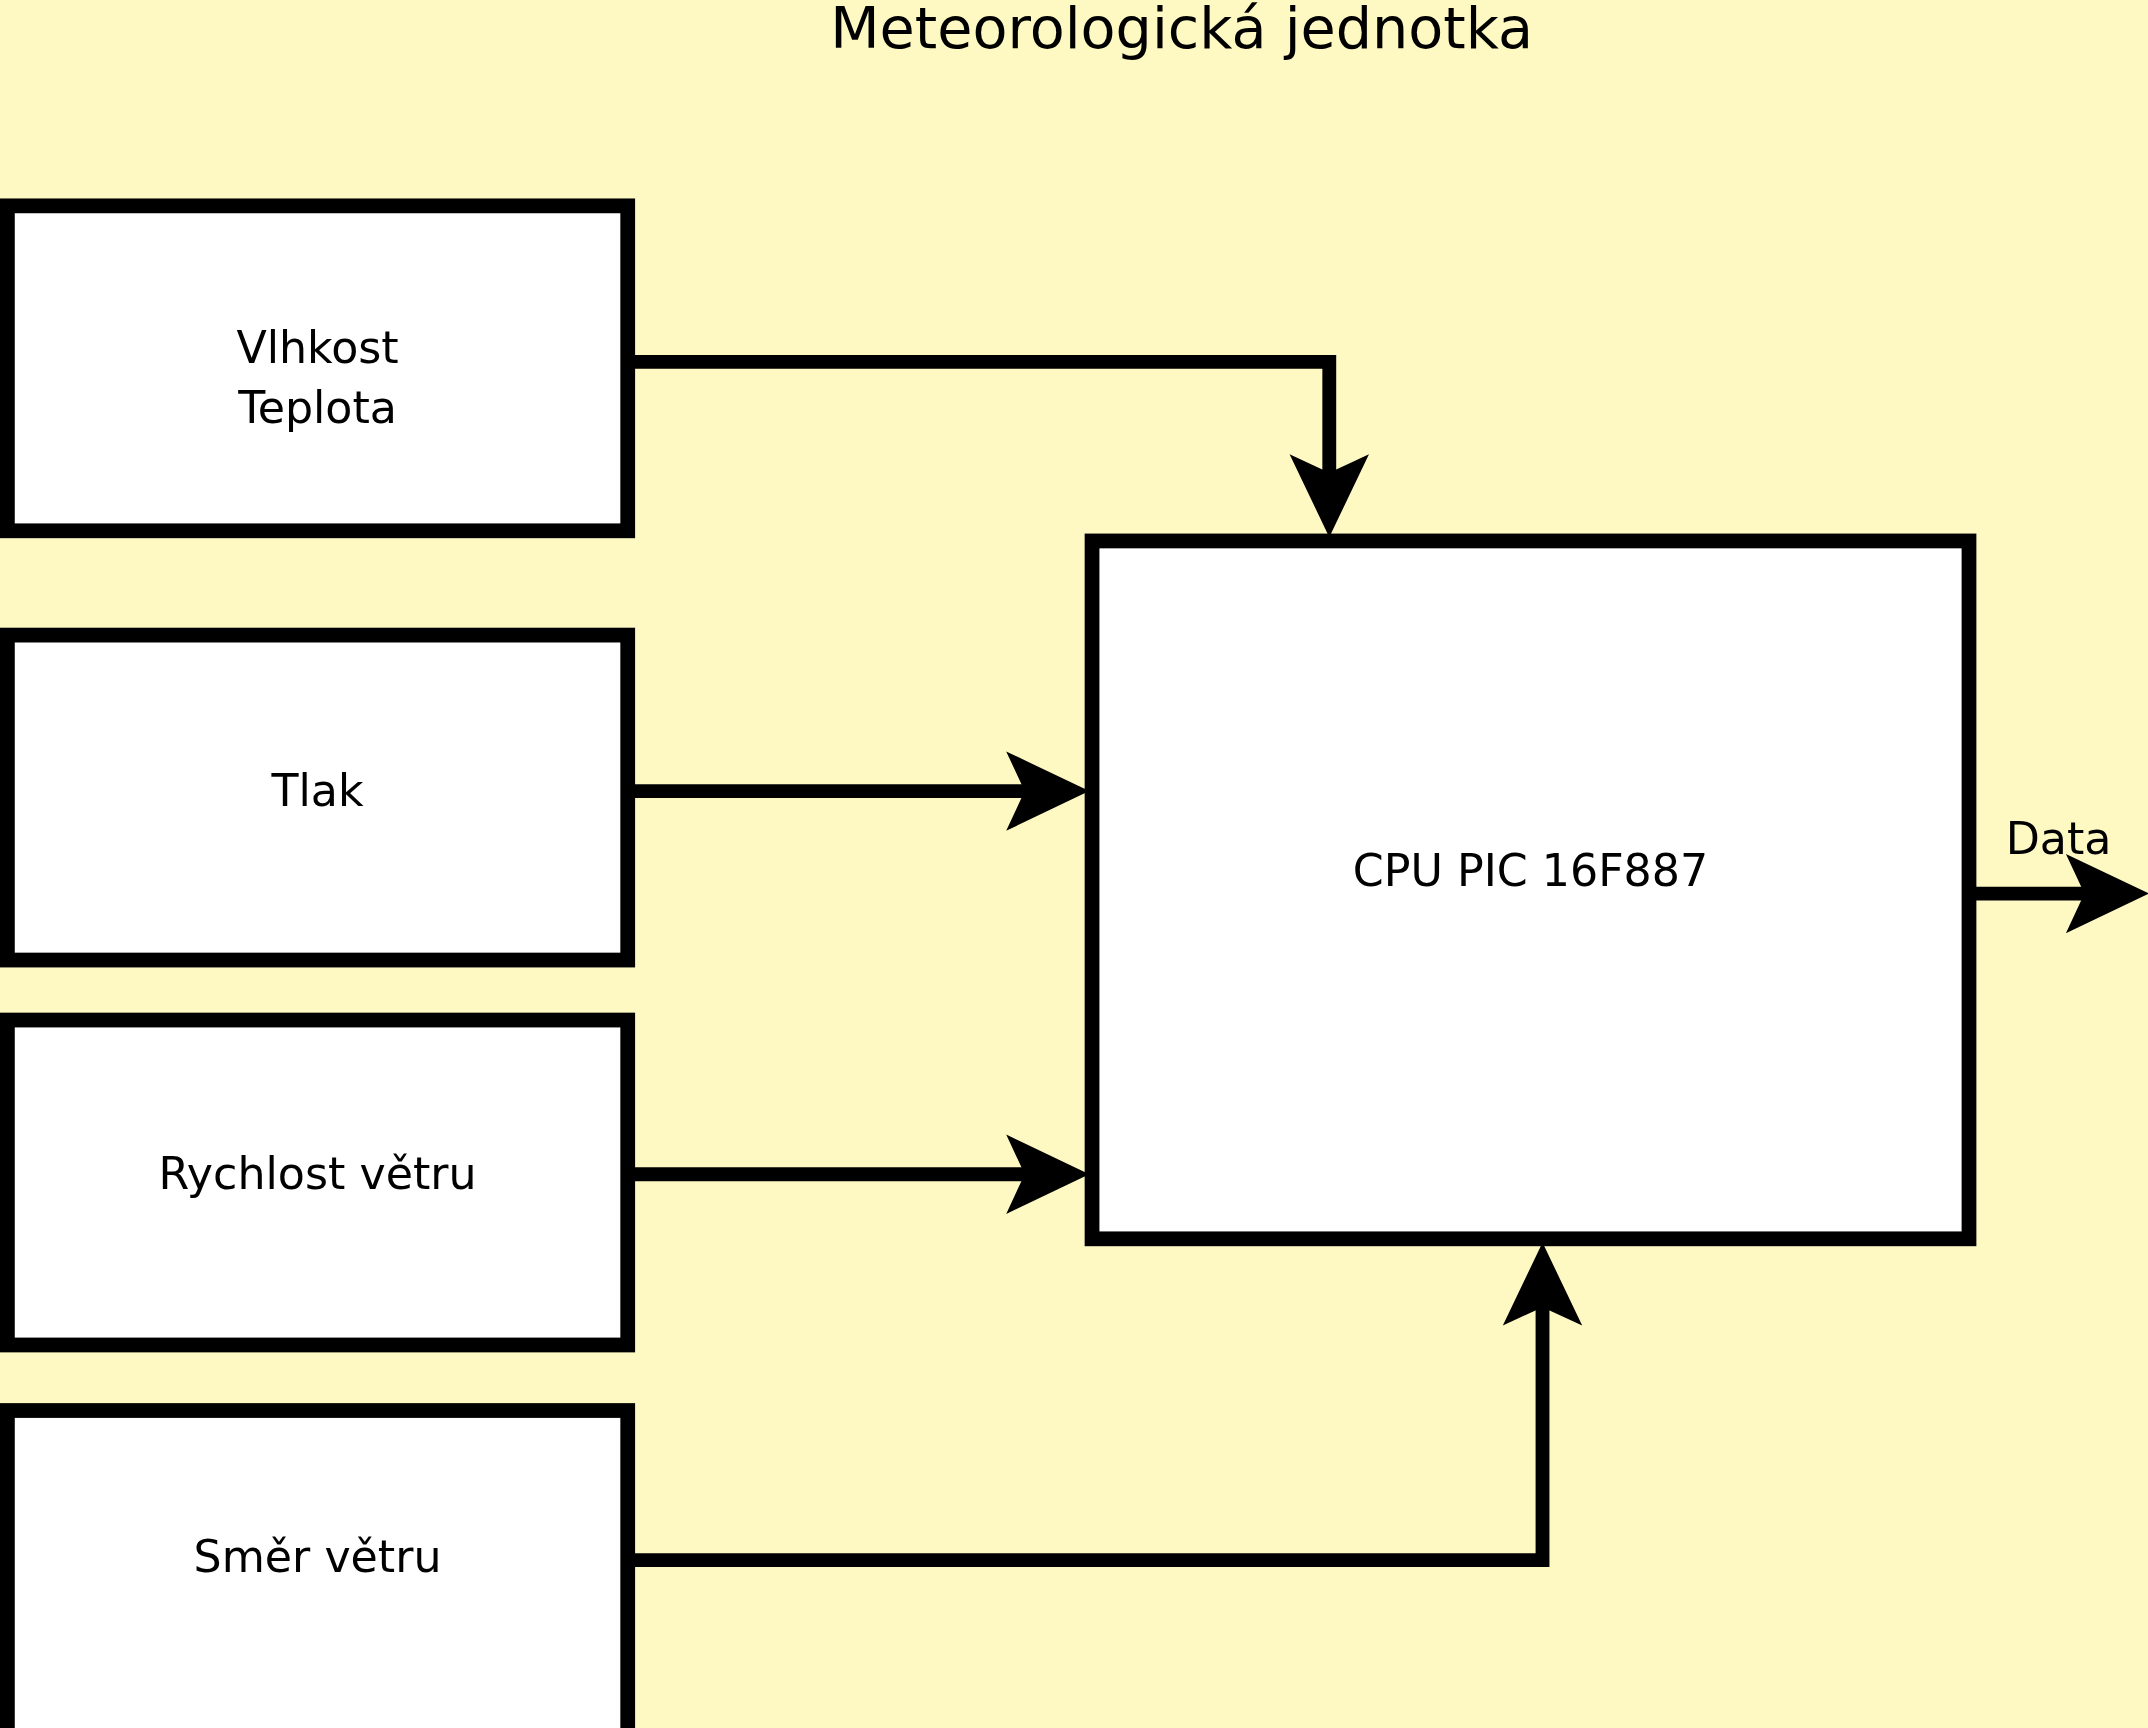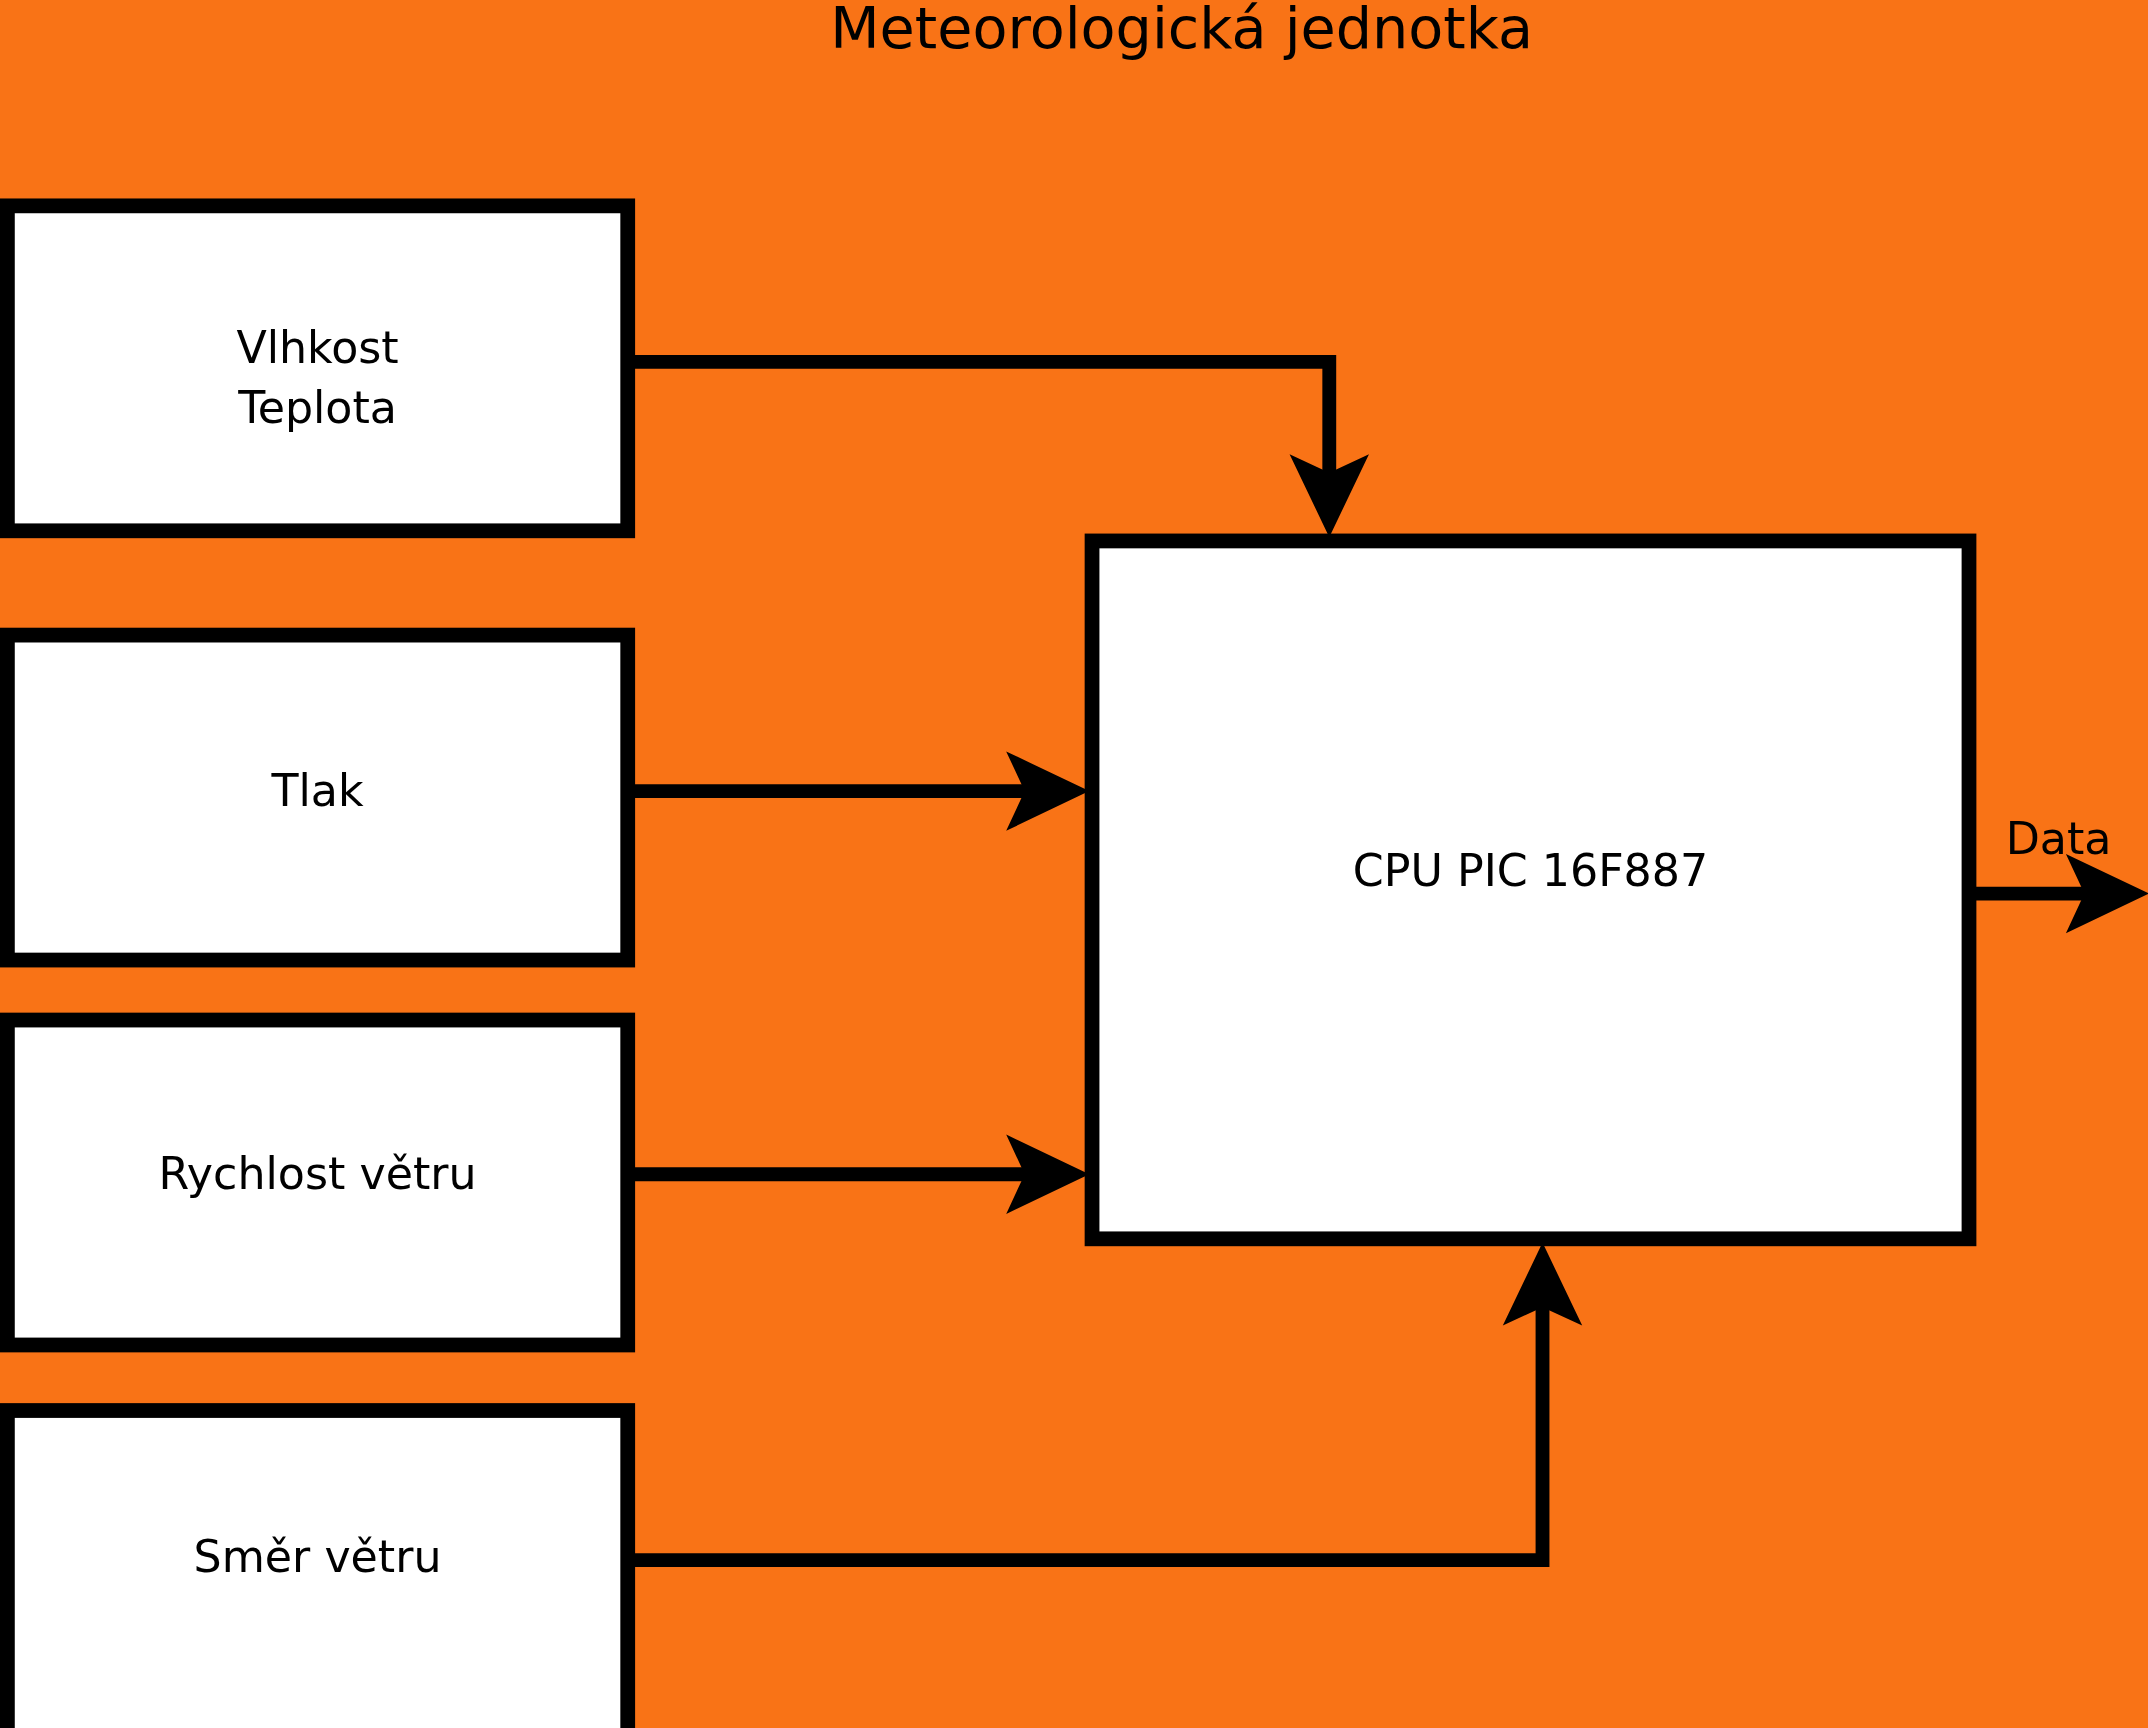--- a/index.html
+++ b/index.html
@@ -7,21 +7,21 @@
     padding: 0;
     background: #ffffff;
   }
   body {
     font-family: "DejaVu Sans", sans-serif;
   }
   #canvas {
     position: relative;
     width: 2149px;
     height: 1729px;
-    background: #f97316;
+    background: #fef9c3;
     overflow: hidden;
   }
   #diagram-svg {
     position: absolute;
     top: 0;
     left: 0;
     width: 2149px;
     height: 1729px;
   }
   .diagram-title {

